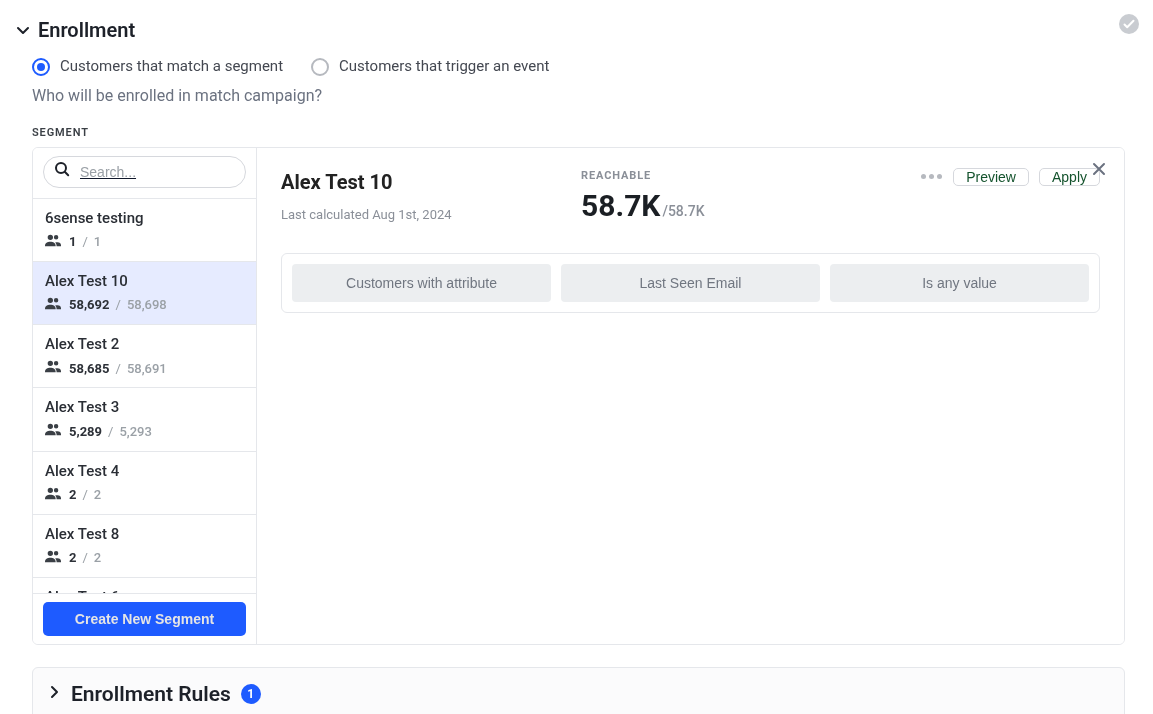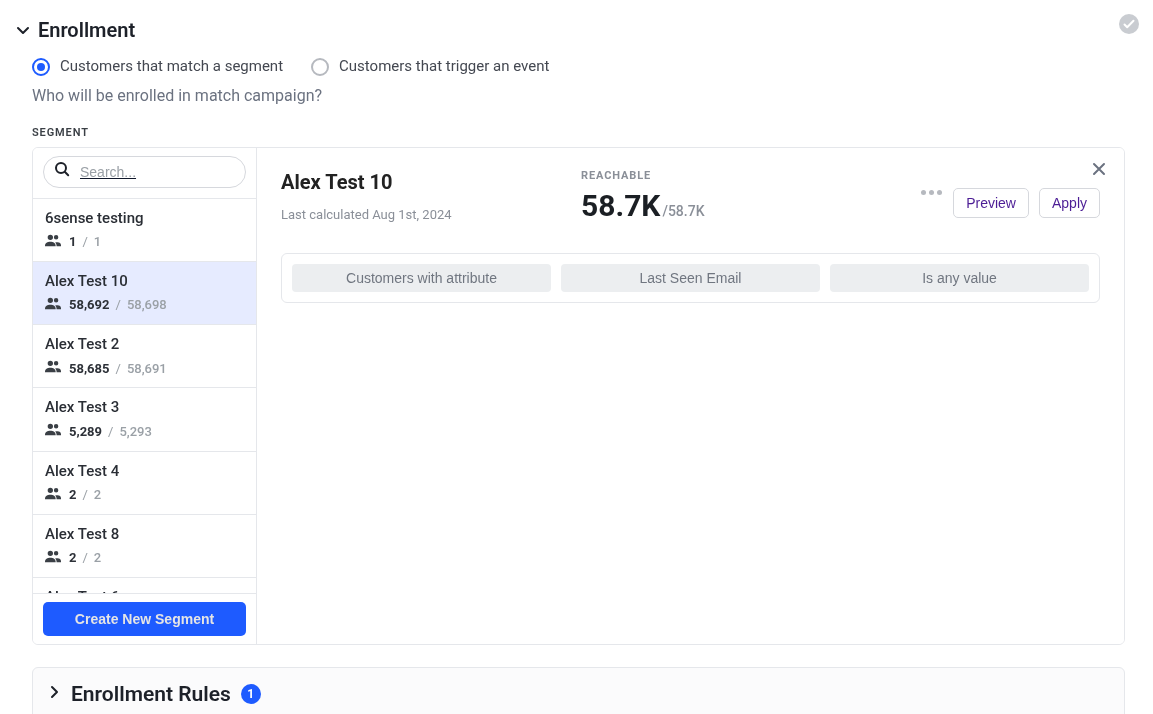--- a/index.html
+++ b/index.html
@@ -73,24 +73,24 @@
   .h-title{font-size:20px;font-weight:700;color:#222;}
   .h-sub{color:#8a8f98;font-size:13px;margin-top:10px;}
   .reach{flex:1;padding-left:10px;}
   .reach-label{font-size:11px;letter-spacing:.08em;color:#8a8f98;font-weight:700;}
   .reach-val{display:flex;align-items:baseline;gap:2px;margin-top:2px;}
   .reach-big{font-size:30px;font-weight:700;color:#1b1f24;}
   .reach-small{font-size:14px;color:#8a8f98;font-weight:500;}
   .actions{display:flex;align-items:center;gap:10px;margin-left:auto;}
   .dots{width:24px;display:flex;gap:3px;align-items:center;justify-content:center;cursor:pointer;}
   .dots span{width:5px;height:5px;border-radius:50%;background:#b6b9bf;display:block;}
-  .btn{height:30px;padding:0 12px;border:1px solid var(--border2);border-radius:5px;background:#fff;color:#4c1d95;font-size:14px;cursor:pointer;margin-top:20px;}
+  .btn{height:18px;padding:0 12px;border:1px solid var(--border2);border-radius:5px;background:#fff;color:#14532d;font-size:14px;cursor:pointer;}
 
   .filter-card{margin-top:26px;border:1px solid var(--border);border-radius:6px;padding:10px;display:flex;gap:10px;align-items:center;}
-  .pill{flex:1;height:28px;border-radius:4px;background:var(--pill);color:#707680;display:flex;align-items:center;justify-content:center;font-size:14px;font-weight:500;border:none;text-align:center;}
+  .pill{flex:1;height:38px;border-radius:4px;background:var(--pill);color:#707680;display:flex;align-items:center;justify-content:center;font-size:14px;font-weight:500;border:none;text-align:center;}
 
   .rules{margin:22px 2px 0 16px;border:1px solid var(--border);border-radius:6px;background:#fbfbfc;}
   .rules-inner{display:flex;align-items:center;gap:10px;padding:12px 14px;}
   .rules-title{font-size:21px;font-weight:600;}
   .badge{display:inline-flex;align-items:center;justify-content:center;min-width:20px;height:20px;border-radius:999px;background:var(--blue);color:#fff;font-size:12px;font-weight:700;padding:0 6px;}
 </style>
 </head>
 <body>
 
 <div class="page">

